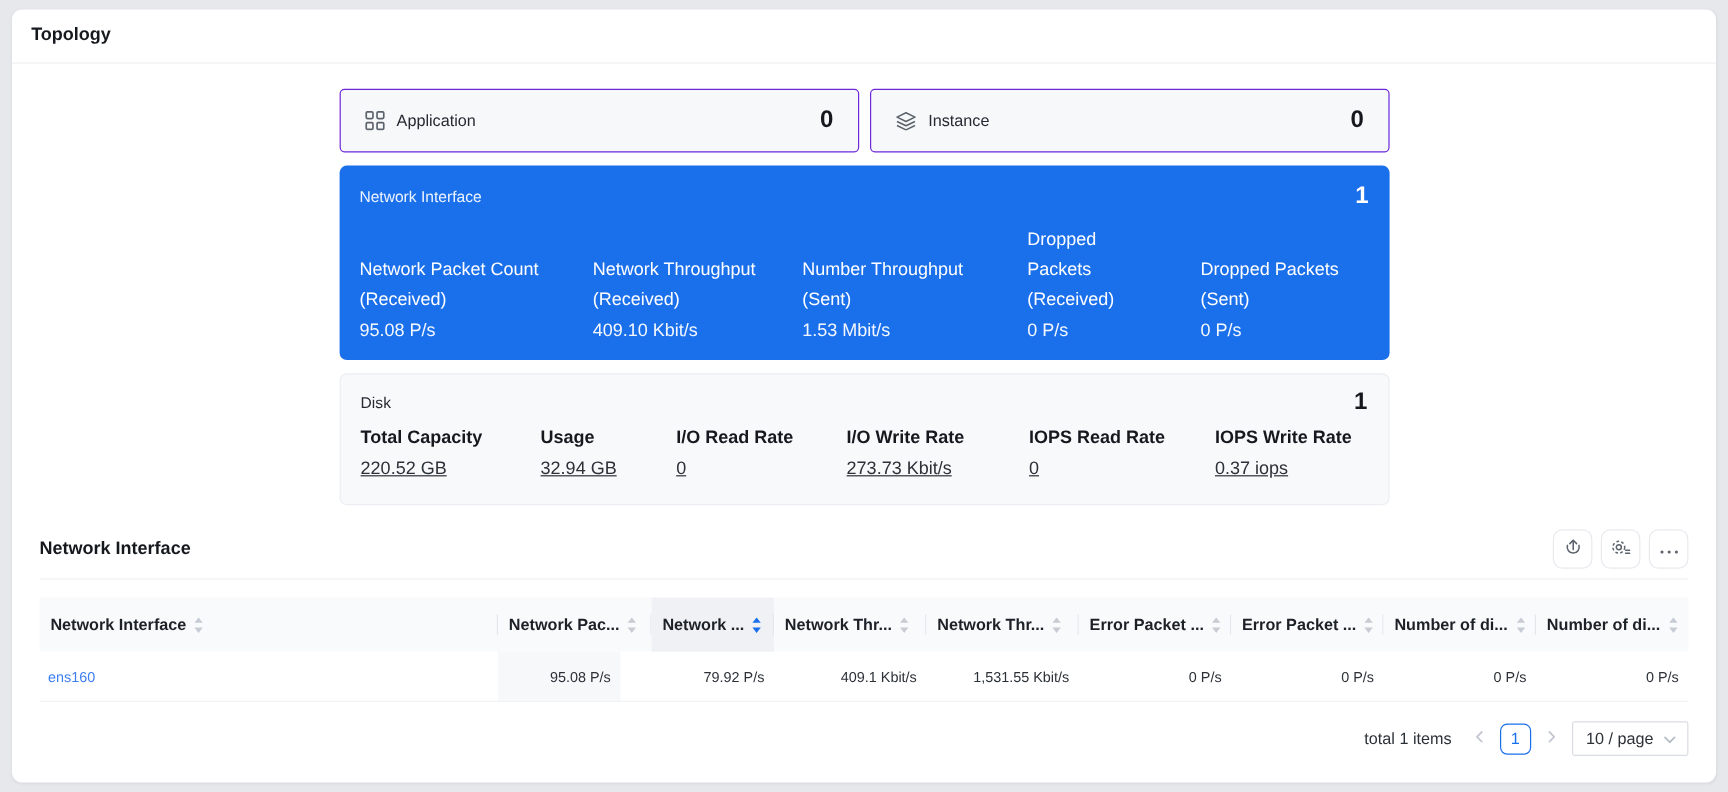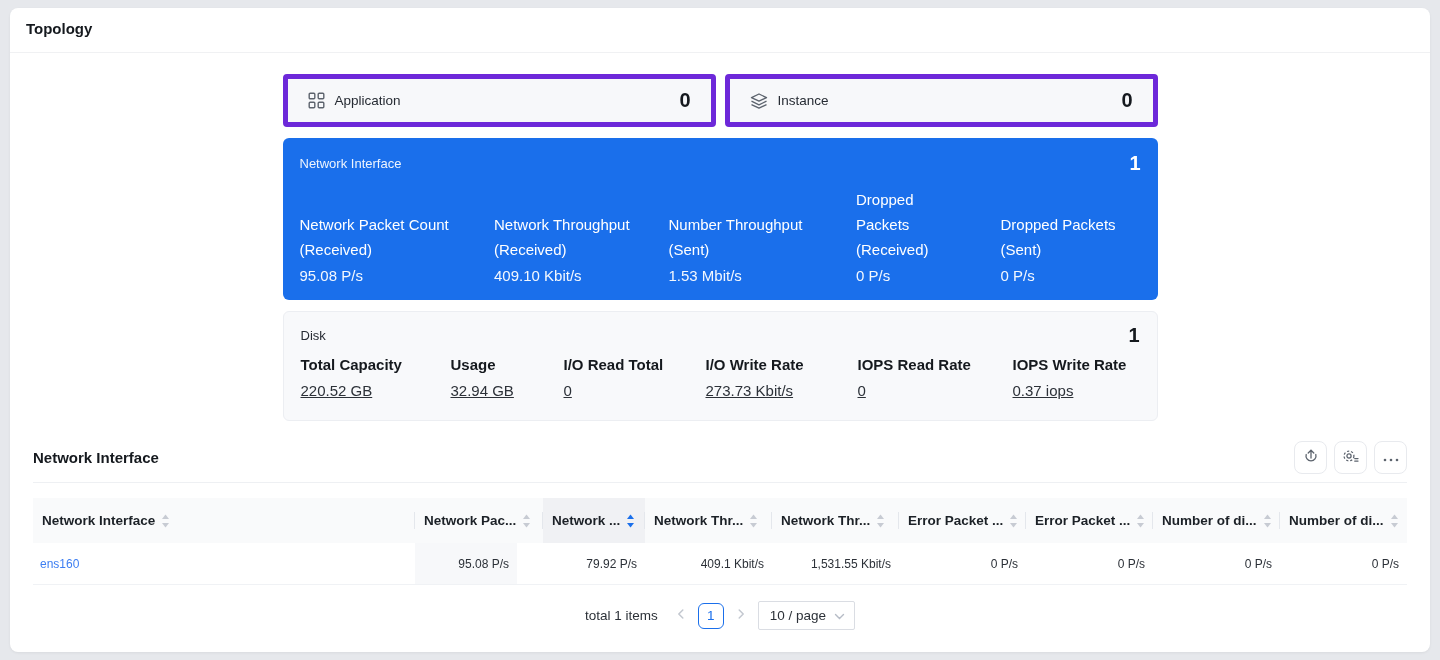--- a/index.html
+++ b/index.html
@@ -11,21 +11,21 @@
     background:#ffffff; border-radius:8px;
     box-shadow:0 1px 3px rgba(0,0,0,0.06);
   }
 
   .panel-header { padding:12px 16px 14px; border-bottom:1px solid #f0f1f3; }
   .panel-header h1 { font-size:15px; font-weight:700; color:#15191e; line-height:18px; }
 
   
   .topo-body { padding-top:21px; }
   .summary-row { display:flex; gap:9px; width:875px; margin:0 auto; }
-  .sum-card { flex:1; height:53px; background:#f7f8fa; border:5px solid #6d28d9; border-radius:4px;
+  .sum-card { flex:1; height:53px; background:#f7f8fa; border:1px solid #6d28d9; border-radius:4px;
     display:flex; align-items:center; padding:0 20px; cursor:pointer; }
   .sum-icon { display:flex; align-items:center; }
   .sum-label { margin-left:10px; font-size:13.5px; color:#262b33; }
   .sum-count { margin-left:auto; font-size:20px; font-weight:700; color:#15191e; }
 
   .net-card { width:875px; margin:11px auto 0; height:162px; background:#1A6FEB; border-radius:6px;
     padding:14px 17px 0; color:#fff; cursor:pointer; }
   .net-top { display:flex; justify-content:space-between; align-items:flex-start; }
   .net-title { font-size:13px; color:rgba(255,255,255,0.92); padding-top:4px; }
   .net-count { font-size:20px; font-weight:700; line-height:22px; }
@@ -70,21 +70,21 @@
   .th.sorted { background:#f0f1f4; }
   .th .sorter { margin-left:6px; flex:0 0 auto; }
   .sorter path { fill:#c7cbd3; }
   .sorter.active path { fill:#1A6FEB; }
   .tr { display:flex; height:42px; border-bottom:1px solid #f0f2f5; background:#fff; }
   .td { display:flex; align-items:center; justify-content:flex-end; padding:0 8px; font-size:12px; color:#2c3138; }
   .td.left { justify-content:flex-start; padding-left:7px; }
   .td.sorted-cell { background:#f7f8fa; }
   .link { color:#3D7EF2; cursor:pointer; }
 
-  .pagination { display:flex; align-items:center; justify-content:center; margin-top:16px; gap:8px; }
+  .pagination { display:flex; align-items:center; justify-content:flex-end; margin-top:16px; gap:8px; }
   .total-text { font-size:13.5px; color:#2c3138; margin-right:6px; }
   .pg-arrow { background:none; border:none; display:flex; align-items:center; cursor:pointer; padding:2px; }
   .page-num { min-width:26px; height:26px; border:1px solid #1A6FEB; border-radius:6px; color:#1A6FEB;
     background:#fff; font-size:13.5px; font-family:inherit; cursor:pointer; }
   .page-size { height:29px; border:1px solid #dadde3; border-radius:2px; display:flex; align-items:center;
     padding:0 9px 0 11px; font-size:13.5px; color:#2c3138; gap:8px; background:#fff; cursor:pointer; }
 </style>
 </head>
 <body>
 
@@ -162,21 +162,21 @@
       <div class="disk-metrics" id="diskMetrics">
           <div class="disk-metric">
             <div class="d-label">Total Capacity</div>
             <div class="d-value">220.52 GB</div>
           </div>
           <div class="disk-metric">
             <div class="d-label">Usage</div>
             <div class="d-value">32.94 GB</div>
           </div>
           <div class="disk-metric">
-            <div class="d-label">I/O Read Total</div>
+            <div class="d-label">I/O Read Rate</div>
             <div class="d-value">0</div>
           </div>
           <div class="disk-metric">
             <div class="d-label">I/O Write Rate</div>
             <div class="d-value">273.73 Kbit/s</div>
           </div>
           <div class="disk-metric">
             <div class="d-label">IOPS Read Rate</div>
             <div class="d-value">0</div>
           </div>

